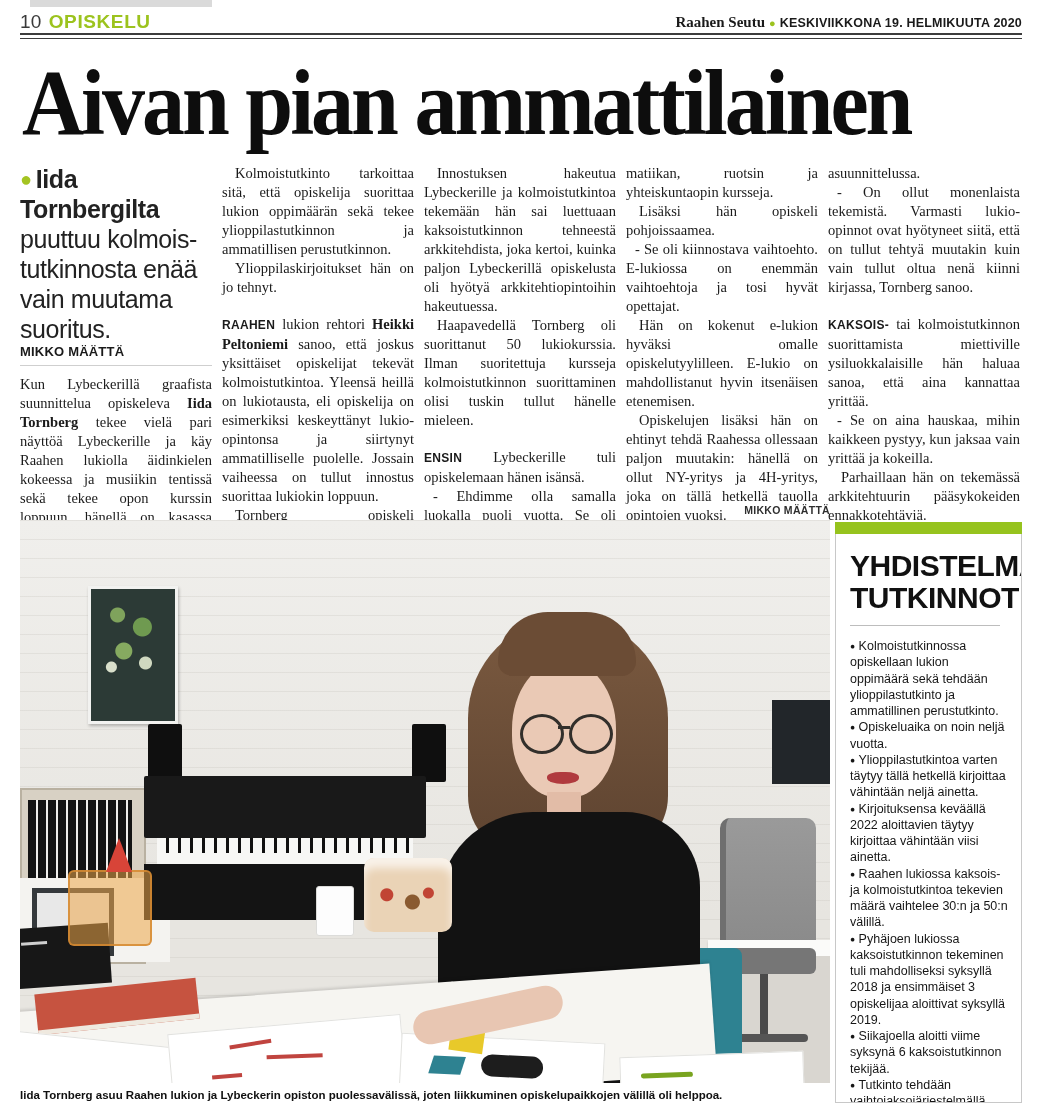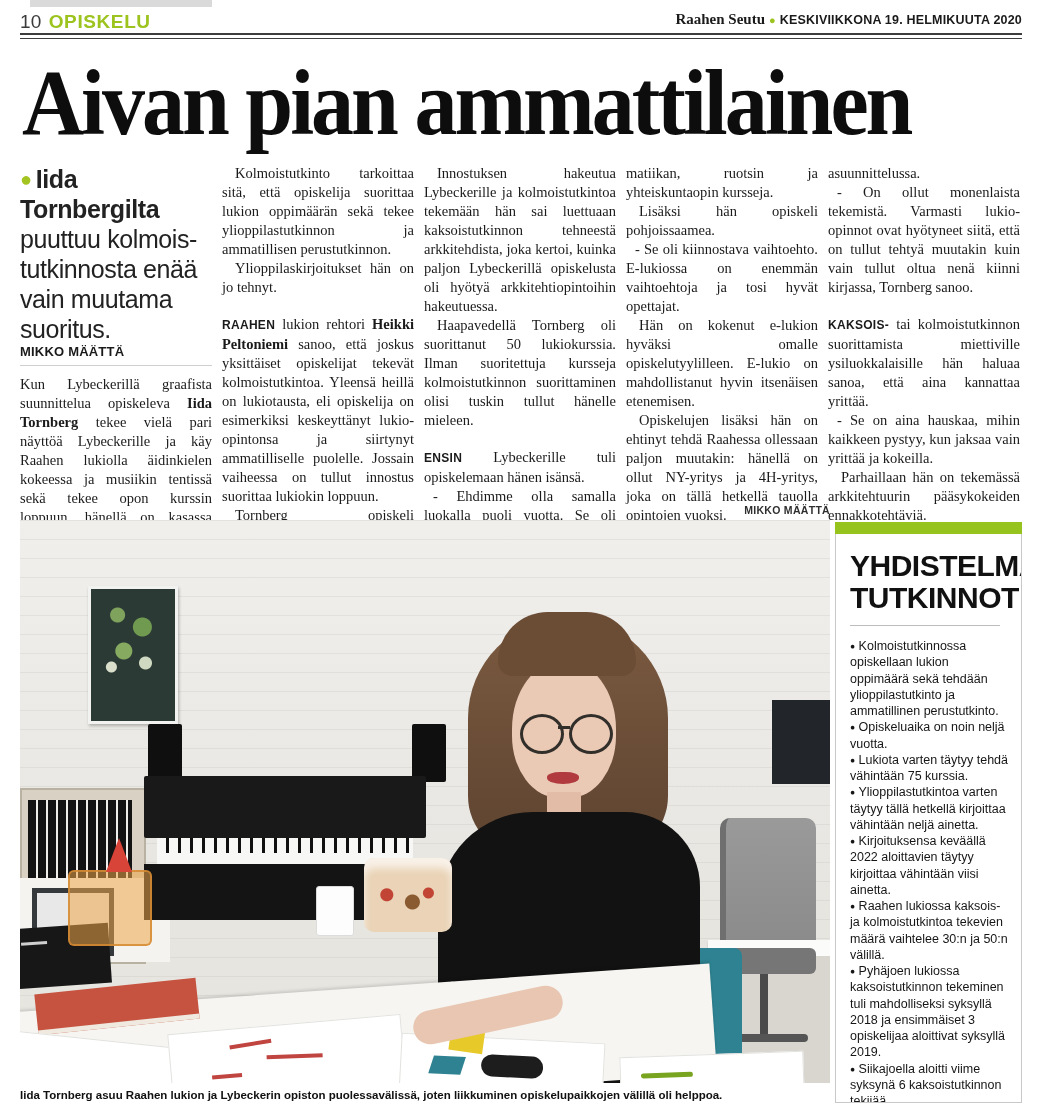--- a/index.html
+++ b/index.html
@@ -7,21 +7,21 @@
     --text:#1a1a1a;
     --rule:#3c3c3c;
   }
   html,body{margin:0;padding:0;background:#fff;}
   body{width:1038px;height:1108px;position:relative;overflow:hidden;
        font-family:"Liberation Serif",serif;color:var(--text);}
   .abs{position:absolute;}
 
   
   .artifact{left:30px;top:0;width:182px;height:7px;background:#dadada;}
-  .hdr{left:20px;top:11px;width:1002px;height:22px;display:flex;justify-content:space-between;align-items:flex-start;}
+  .hdr{left:20px;top:11px;width:1002px;height:22px;display:flex;justify-content:space-between;align-items:center;}
   .hdr-left{font-family:"Liberation Sans",sans-serif;font-size:19px;letter-spacing:.3px;}
   .pageno{color:#3a3a3a;font-weight:normal;margin-right:7px;}
   .section{color:var(--green);font-weight:bold;letter-spacing:.6px;}
   .hdr-right{font-size:13px;white-space:nowrap;}
   .papername{font-family:"Liberation Serif",serif;font-weight:bold;font-size:15px;}
   .hdr-dot{color:var(--green);font-size:11px;padding:0 4px;}
   .dateline{font-family:"Liberation Sans",sans-serif;font-weight:bold;font-size:12.5px;letter-spacing:.2px;}
   .hdr-rule{left:20px;top:33px;width:1002px;height:3px;border-top:2px solid var(--rule);border-bottom:1px solid var(--rule);}
 
   
@@ -274,21 +274,20 @@
 
 <div class="abs factbox">
   <div class="fb-bar"></div>
   <div class="fb-body">
     <div class="fb-title">YHDISTELMÄ-
 TUTKINNOT</div>
     <div class="fb-rule"></div>
     <div>
         <div class="fb-item"><span class="fb-bullet">●</span><span> Kolmoistutkinnossa opiskellaan lukion oppimäärä sekä tehdään ylioppilastutkinto ja ammatillinen perustutkinto.</span></div>
         <div class="fb-item"><span class="fb-bullet">●</span><span> Opiskeluaika on noin neljä vuotta.</span></div>
-        <div class="fb-item"><span class="fb-bullet">●</span><span> Lukiota varten täytyy tehdä vähintään 75 kurssia.</span></div>
         <div class="fb-item"><span class="fb-bullet">●</span><span> Ylioppilastutkintoa varten täytyy tällä hetkellä kirjoittaa vähintään neljä ainetta.</span></div>
         <div class="fb-item"><span class="fb-bullet">●</span><span> Kirjoituksensa keväällä 2022 aloittavien täytyy kirjoittaa vähintään viisi ainetta.</span></div>
         <div class="fb-item"><span class="fb-bullet">●</span><span> Raahen lukiossa kaksois- ja kolmoistutkintoa tekevien määrä vaihtelee 30:n ja 50:n välillä.</span></div>
         <div class="fb-item"><span class="fb-bullet">●</span><span> Pyhäjoen lukiossa kaksoistutkinnon tekeminen tuli mahdolliseksi syksyllä 2018 ja ensimmäiset 3 opiskelijaa aloittivat syksyllä 2019.</span></div>
         <div class="fb-item"><span class="fb-bullet">●</span><span> Siikajoella aloitti viime syksynä 6 kaksoistutkinnon tekijää.</span></div>
         <div class="fb-item"><span class="fb-bullet">●</span><span> Tutkinto tehdään vaihtojaksojärjestelmällä siten, että osa jaksoista opiskellaan lukiossa ja toisten jaksojen aikana tehdään ammattiopintoja..</span></div>
       </div>
   </div>
 </div>
 

